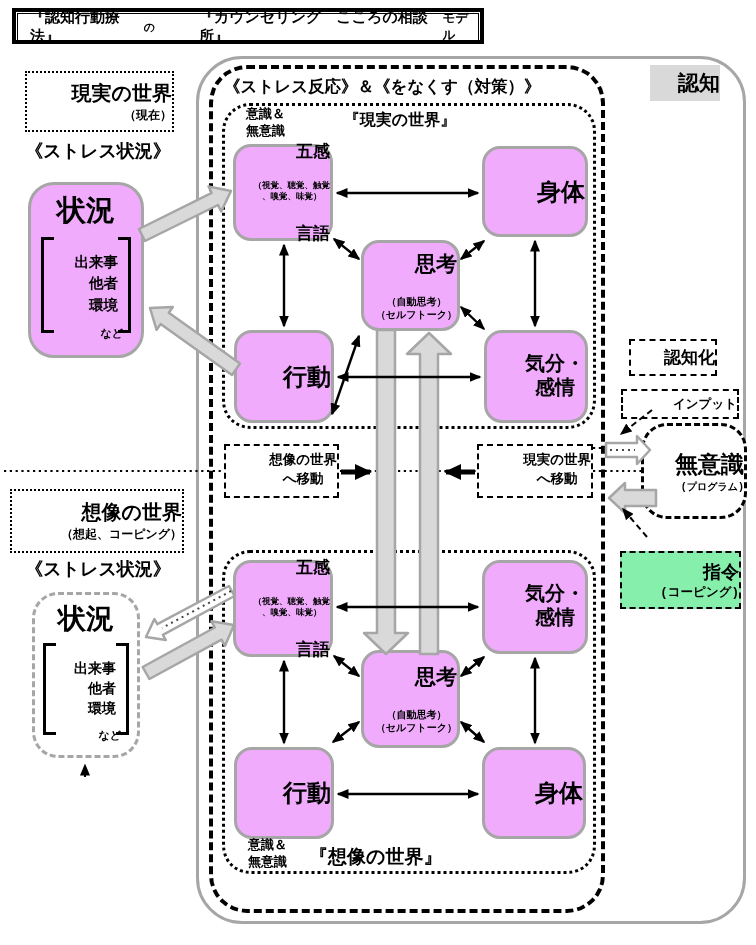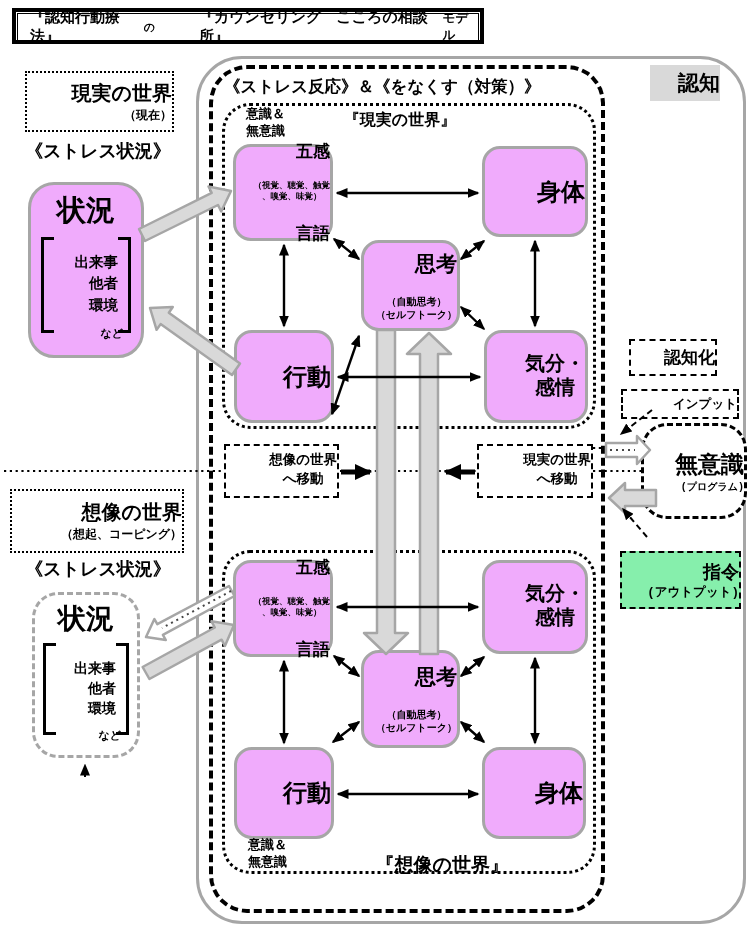--- a/index.html
+++ b/index.html
@@ -73,31 +73,31 @@
 感情</div>
   <div class="abs graybox flexc" style="left:361px;top:650px;width:99px;height:98px;">
     <span style="font-size:21px;">思考</span>
     <span class="pre" style="font-size:10px;line-height:1.3;">（自動思考）
 （セルフトーク）</span>
   </div>
   <div class="abs graybox flexc" style="left:234px;top:747px;width:100px;height:92px;font-size:24px;">行動</div>
   <div class="abs graybox flexc" style="left:482px;top:747px;width:104px;height:92px;font-size:24px;">身体</div>
   <div class="abs pre" style="left:248px;top:838px;font-size:13px;line-height:1.3;">意識＆
 無意識</div>
-  <div class="abs" style="left:309px;top:844px;width:200px;font-size:19px;text-align:right;margin-top:8px;">『想像の世界』</div>
+  <div class="abs" style="left:309px;top:844px;width:200px;font-size:19px;text-align:left;">『想像の世界』</div>
 
   <div class="abs flexc" style="left:629px;top:339px;width:88px;height:37px;border:2.5px dashed #000;font-size:17px;background:#fff;">認知化</div>
   <div class="abs flexc" style="left:621px;top:379px;width:118px;height:30px;border:2.5px dashed #000;font-size:12.5px;background:#fff;margin-top:10px;">インプット</div>
   <div class="abs flexc" style="left:641px;top:423px;width:106px;height:96px;border:3.5px dashed #000;border-radius:26px;background:#fff;">
     <span style="font-size:23px;">無意識</span>
     <span style="font-size:10px;">(プログラム)</span>
   </div>
   <div class="abs flexc" style="left:620px;top:551px;width:121px;height:58px;border:2.5px dashed #000;background:#86efac;">
     <span style="font-size:18px;">指令</span>
-    <span style="font-size:12.5px;">(アウトプット)</span>
+    <span style="font-size:12.5px;">(コーピング)</span>
   </div>
 
   <div class="abs flexc" style="left:25px;top:71px;width:149px;height:61px;border:2.5px dotted #000;background:#fff;">
     <span style="font-size:20px;">現実の世界</span>
     <span style="font-size:12px;">（現在）</span>
   </div>
   <div class="abs" style="left:0px;top:139px;width:196px;font-size:18px;text-align:center;">《ストレス状況》</div>
   <div class="abs graybox" style="left:28px;top:182px;width:116px;height:176px;border-radius:26px;">
     <div style="text-align:center;font-size:29px;margin-top:6px;">状況</div>
     <div style="display:flex;margin:6px 10px 0 10px;height:96px;">

